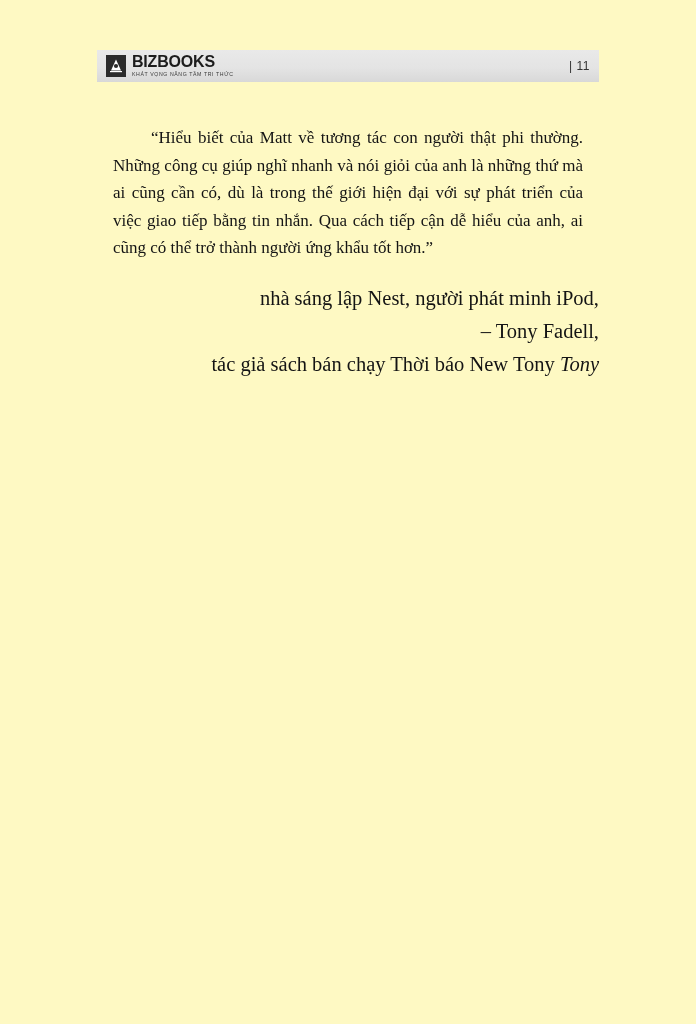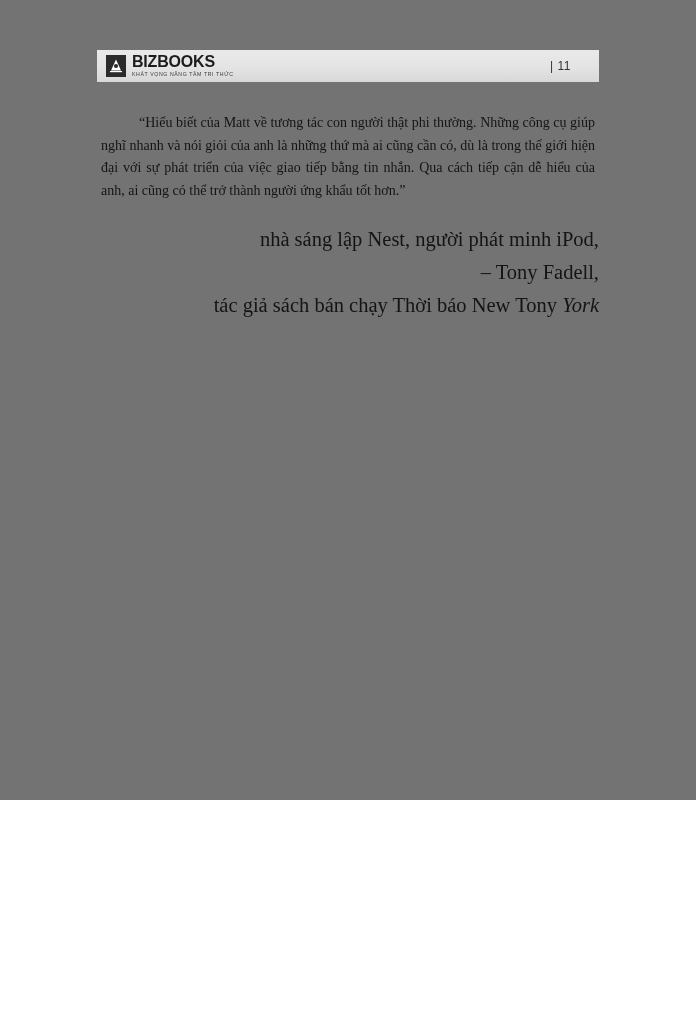--- a/index.html
+++ b/index.html
@@ -11,23 +11,23 @@
     width: 696px;
     height: 1024px;
     font-family: "Liberation Serif", serif;
     color: #1a1a1a;
     position: relative;
     overflow: hidden;
   }
 
   .page {
     width: 696px;
-    height: 800px;
+    height: 1024px;
     position: relative;
-    background: #737373;
+    background: #fef9c3;
   }
 
   
   .header {
     position: absolute;
     left: 97px;
     top: 50px;
     width: 502px;
     height: 32px;
     background: linear-gradient(to bottom, #e9e9e9 0%, #e4e4e4 55%, #d8d8d8 100%);
@@ -74,38 +74,38 @@
     letter-spacing: 0.6px;
     color: #3a3a3a;
     margin-top: 2px;
     white-space: nowrap;
   }
 
   .folio {
     font-family: "Liberation Sans", sans-serif;
     font-size: 12px;
     color: #333333;
-    padding-right: 28px;
+    padding-right: 9px;
     letter-spacing: 0.5px;
   }
 
   
   .content {
     position: absolute;
     left: 97px;
     top: 108px;
     width: 502px;
   }
 
   .quote {
-    font-size: 14px;
+    font-size: 17px;
     line-height: 1.62;
     text-align: justify;
     text-indent: 38px;
-    margin: 4px;
+    margin: 16px;
     color: #141414;
     hyphens: none;
   }
 
   .attribution {
     margin-top: 20px;
     text-align: right;
     font-size: 20.5px;
     line-height: 1.62;
     color: #141414;
@@ -137,17 +137,17 @@
 
     <span class="folio">| 11</span>
   </div>
 
   <div class="content">
     <p class="quote">“Hiểu biết của Matt về tương tác con người thật phi thường. Những công cụ giúp nghĩ nhanh và nói giỏi của anh là những thứ mà ai cũng cần có, dù là trong thế giới hiện đại với sự phát triển của việc giao tiếp bằng tin nhắn. Qua cách tiếp cận dễ hiểu của anh, ai cũng có thể trở thành người ứng khẩu tốt hơn.”</p>
 
     <div class="attribution">
       <div>nhà sáng lập Nest, người phát minh iPod,</div>
       <div>– Tony Fadell,</div>
-      <div><span>tác giả sách bán chạy Thời báo New Tony </span><span class="italic">York</span></div>
+      <div><span>tác giả sách bán chạy Thời báo New Tony </span><span class="italic">Tony</span></div>
     </div>
   </div>
 
 </div>
 
 </body></html>

